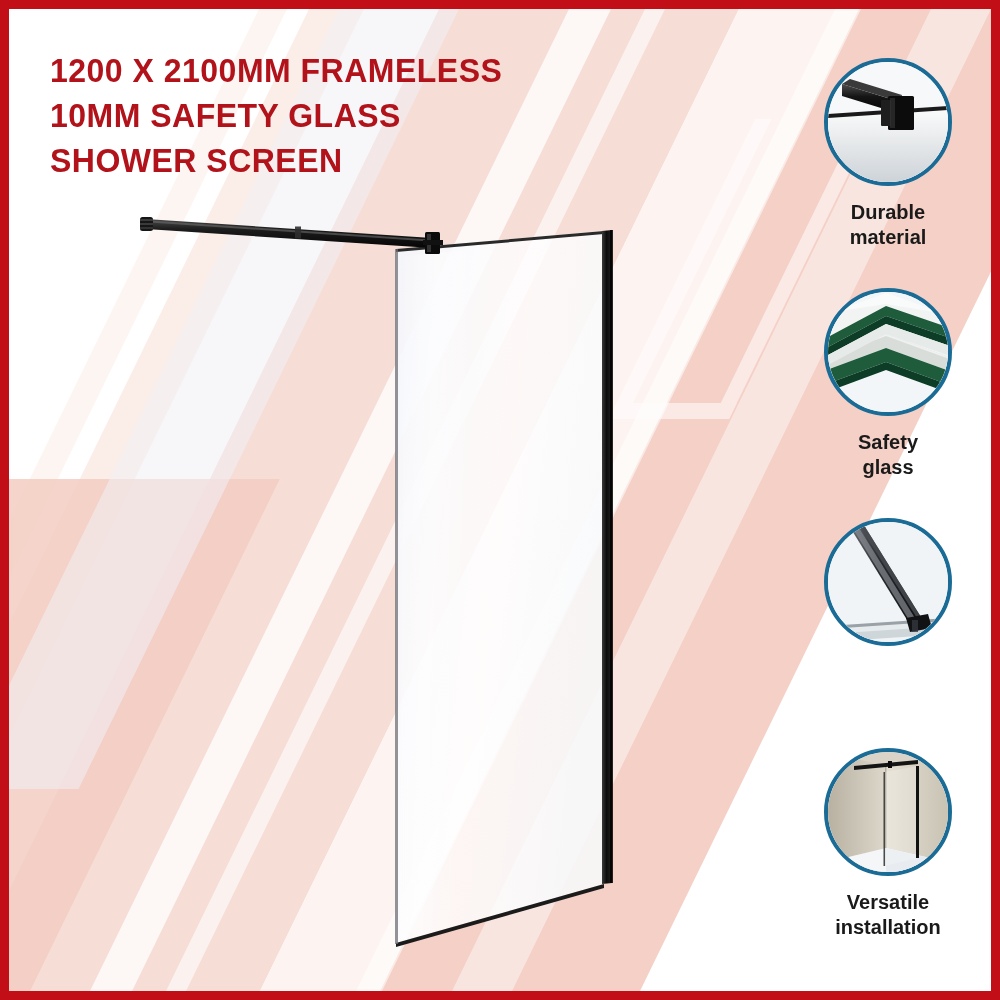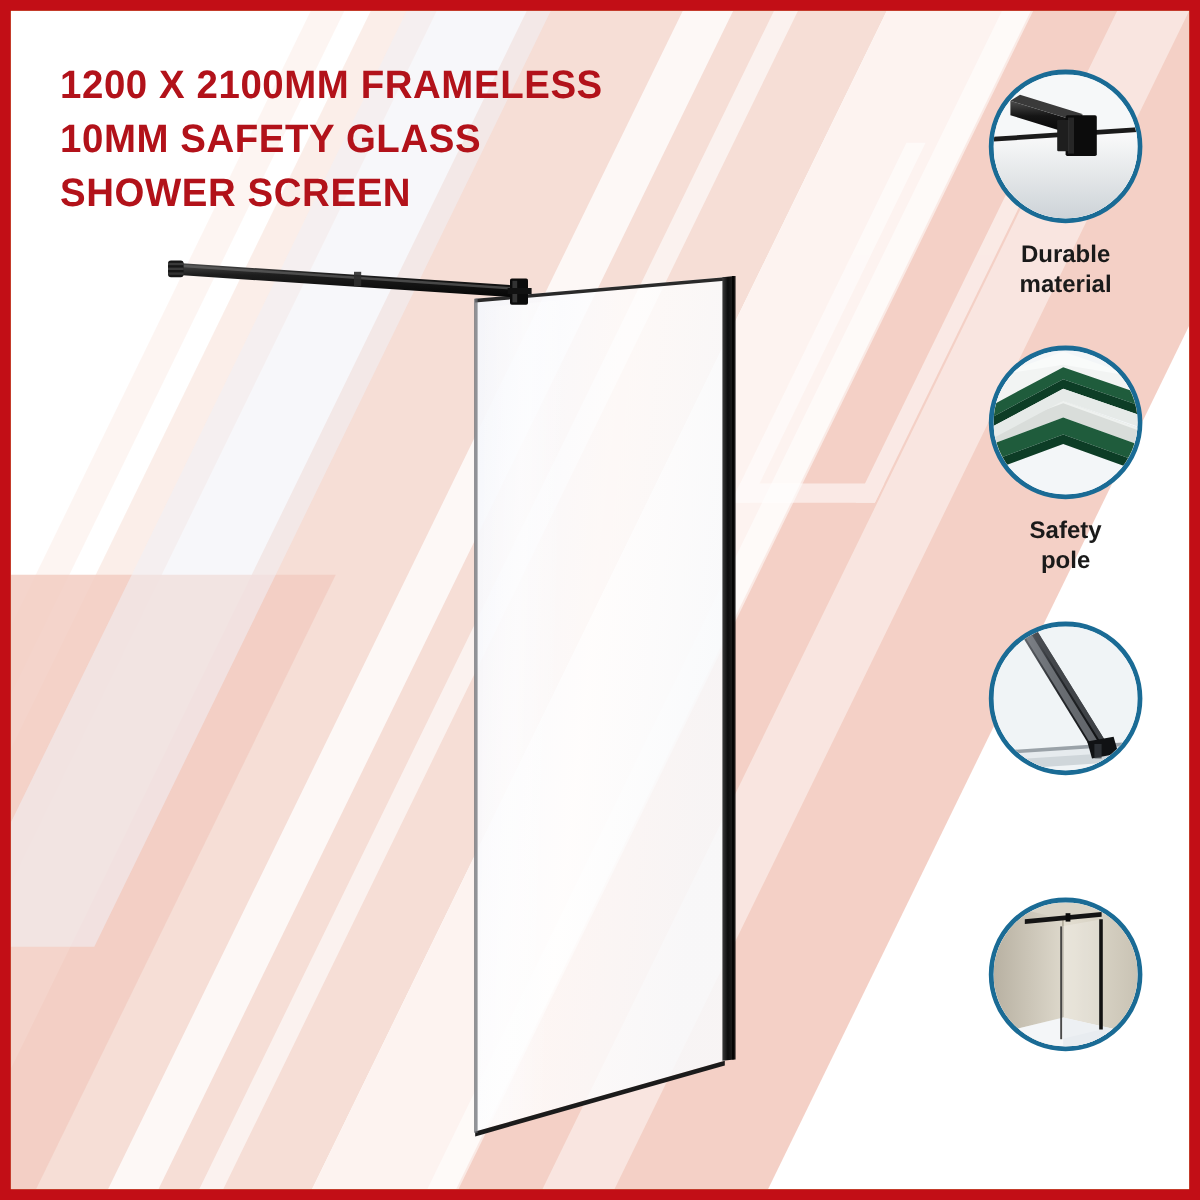--- a/index.html
+++ b/index.html
@@ -282,21 +282,21 @@
 
           <polygon points="-2,24 58,2 122,24 122,36 58,14 -2,46" fill="#f2f4f3"></polygon>
           <polygon points="-2,46 58,14 122,36 122,46 58,24 -2,56" fill="#1f5c3c"></polygon>
           <polygon points="-2,56 58,24 122,46 122,54 58,32 -2,64" fill="#0d3d26"></polygon>
           <polygon points="-2,64 58,32 122,54 122,64 58,42 -2,74" fill="#e6eae8"></polygon>
 
           <polygon points="6,20 58,1 118,22 58,12" fill="#f9fbfa"></polygon>
         </svg>
       </div>
       <div class="feature-label">Safety
-pole</div>
+glass</div>
     </div>
 
     <div class="feature">
       <div class="feature-icon">
         <svg viewBox="0 0 120 120">
           <defs>
             <linearGradient id="apPole" x1="0" y1="0" x2="1" y2="0">
               <stop offset="0%" stop-color="#6e7278"></stop>
               <stop offset="40%" stop-color="#2a2d31"></stop>
               <stop offset="100%" stop-color="#0a0b0c"></stop>
@@ -345,18 +345,20 @@
           <polygon points="56,20 90,14 90,106 56,114" fill="#ffffff" opacity="0.22"></polygon>
 
           <polygon points="88,14 91,14 91,106 88,106" fill="#111111"></polygon>
 
           <rect x="55.5" y="20" width="1.6" height="94" fill="#2c2c2c" opacity="0.85"></rect>
 
           <polygon points="26,14 90,8 90,12 26,18" fill="#141414"></polygon>
           <rect x="60" y="9" width="4" height="7" fill="#0a0a0a"></rect>
         </svg>
       </div>
+      <div class="feature-label">Versatile
+installation</div>
     </div>
 
   </div>
 
   <div class="frame"></div>
 </div>
 
 </body></html>

